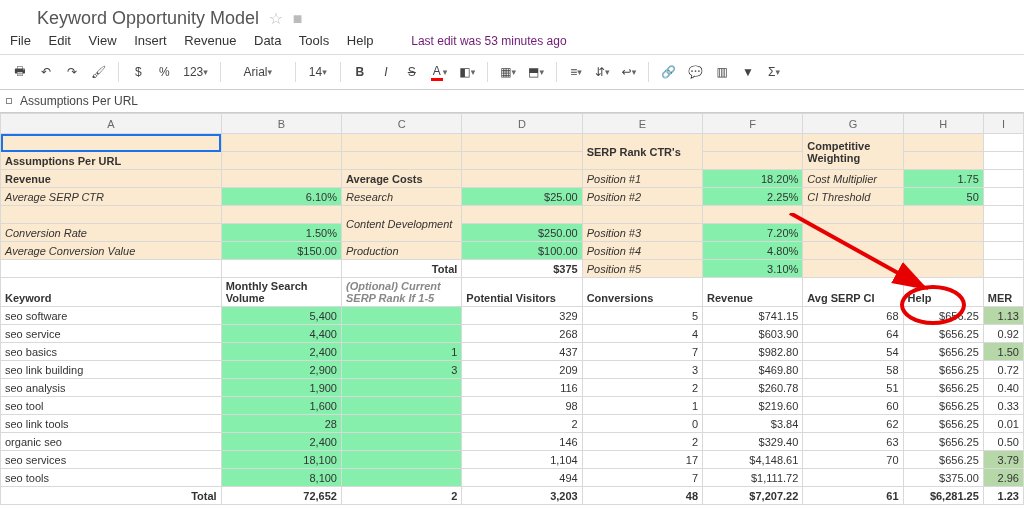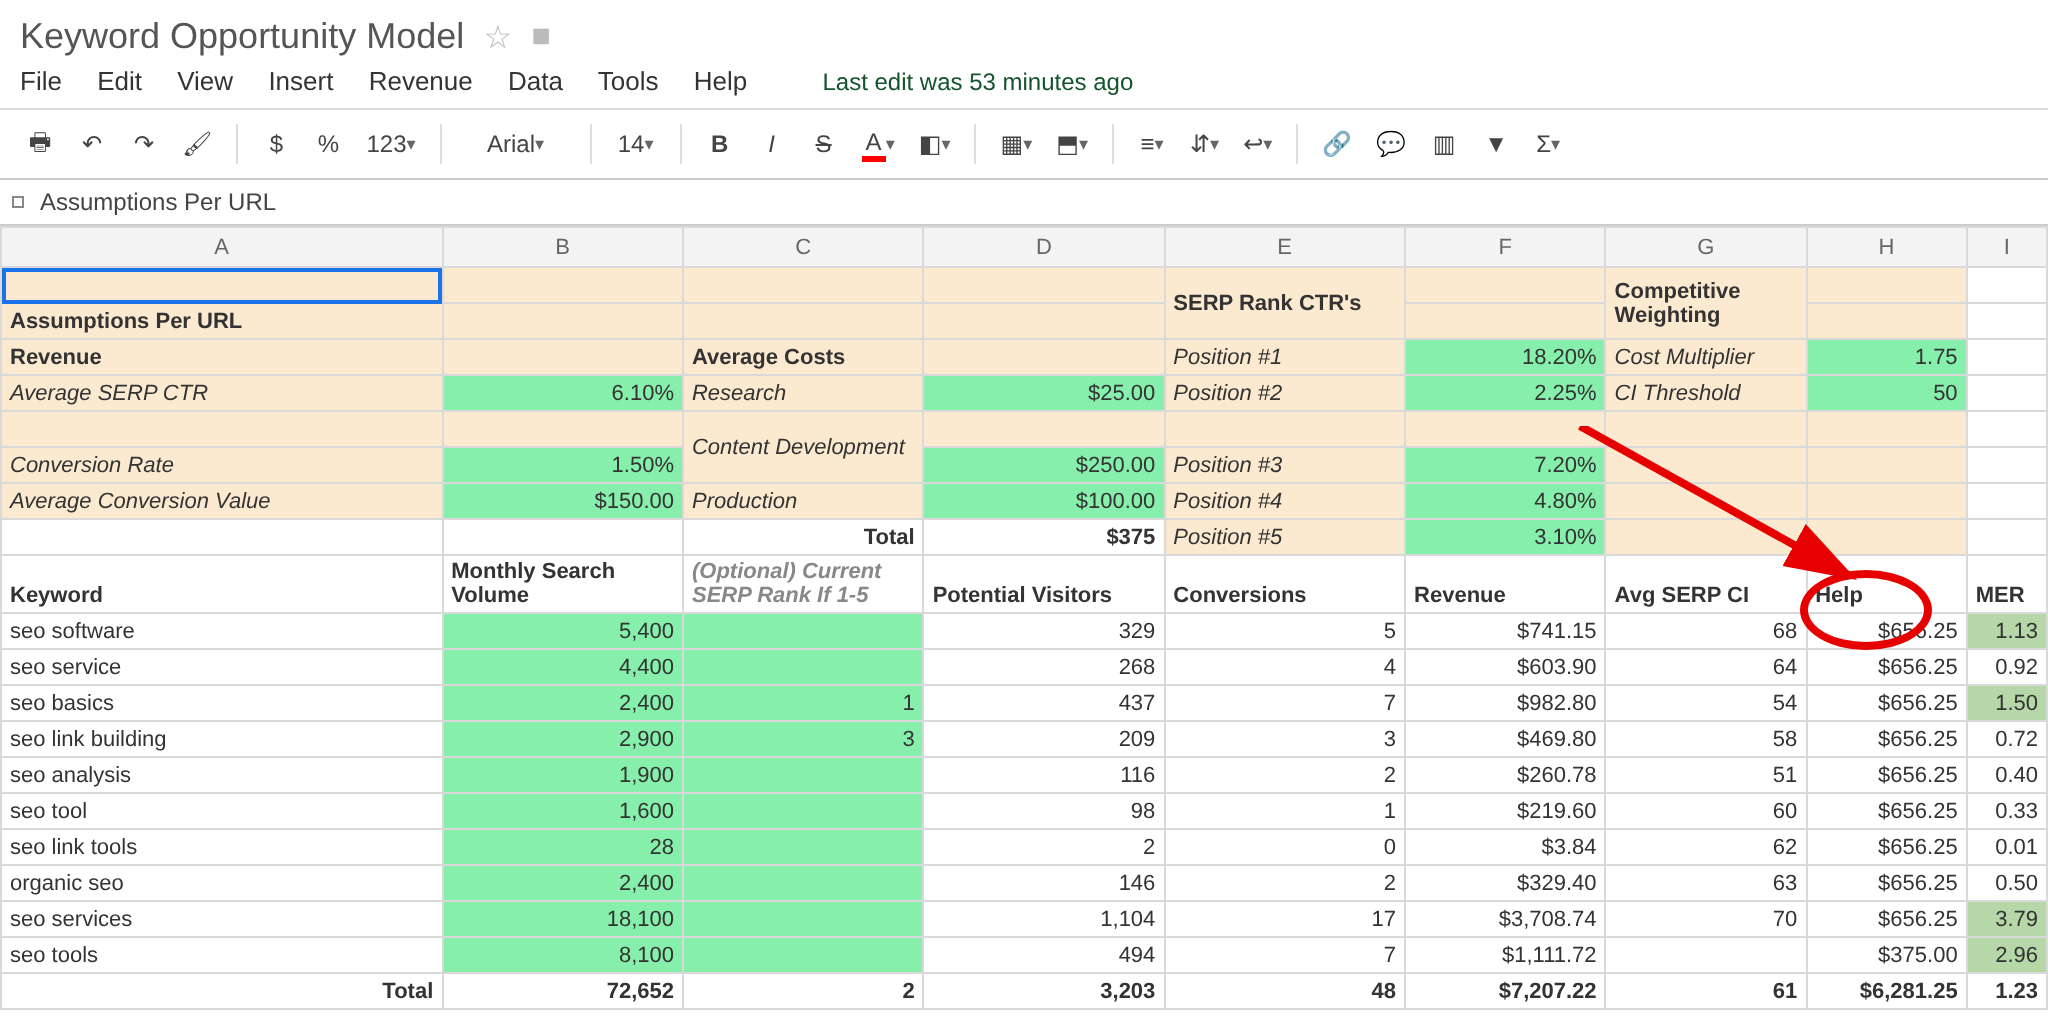--- a/index.html
+++ b/index.html
@@ -13,39 +13,40 @@
     overflow: hidden;
   }
   .titlebar {
     padding: 8px 10px 0 10px;
   }
   .doc-title {
     font-size: 18px;
     color: #555;
     display: inline-block;
     vertical-align: middle;
+    margin-left: 27px;
   }
   .star, .folder {
     display: inline-block;
     vertical-align: middle;
     margin-left: 6px;
     color: #bbb;
     font-size: 16px;
   }
   .menubar {
     padding: 4px 10px 6px 10px;
     font-size: 13px;
     color: #333;
   }
   .menubar span.menu-item {
     margin-right: 14px;
     cursor: pointer;
   }
   .last-edit {
-    color: #14532d;
+    color: #701a75;
     margin-left: 20px;
     font-size: 12px;
   }
   .toolbar {
     border-top: 1px solid #ddd;
     border-bottom: 1px solid #ccc;
     padding: 5px 8px;
     display: flex;
     align-items: center;
     gap: 2px;
@@ -412,21 +413,21 @@
           <td class="right">63</td>
           <td class="right">$656.25</td>
           <td class="right">0.50</td>
         </tr>
         <tr>
           <td class="">seo services</td>
           <td class="bg-yellow right">18,100</td>
           <td class="bg-yellow right"></td>
           <td class="right">1,104</td>
           <td class="right">17</td>
-          <td class="right">$3,708.74</td>
+          <td class="right">$4,148.61</td>
           <td class="right">70</td>
           <td class="right">$656.25</td>
           <td class="right bg-green">3.79</td>
         </tr>
         <tr>
           <td class="">seo tools</td>
           <td class="bg-yellow right">8,100</td>
           <td class="bg-yellow right"></td>
           <td class="right">494</td>
           <td class="right">7</td>

